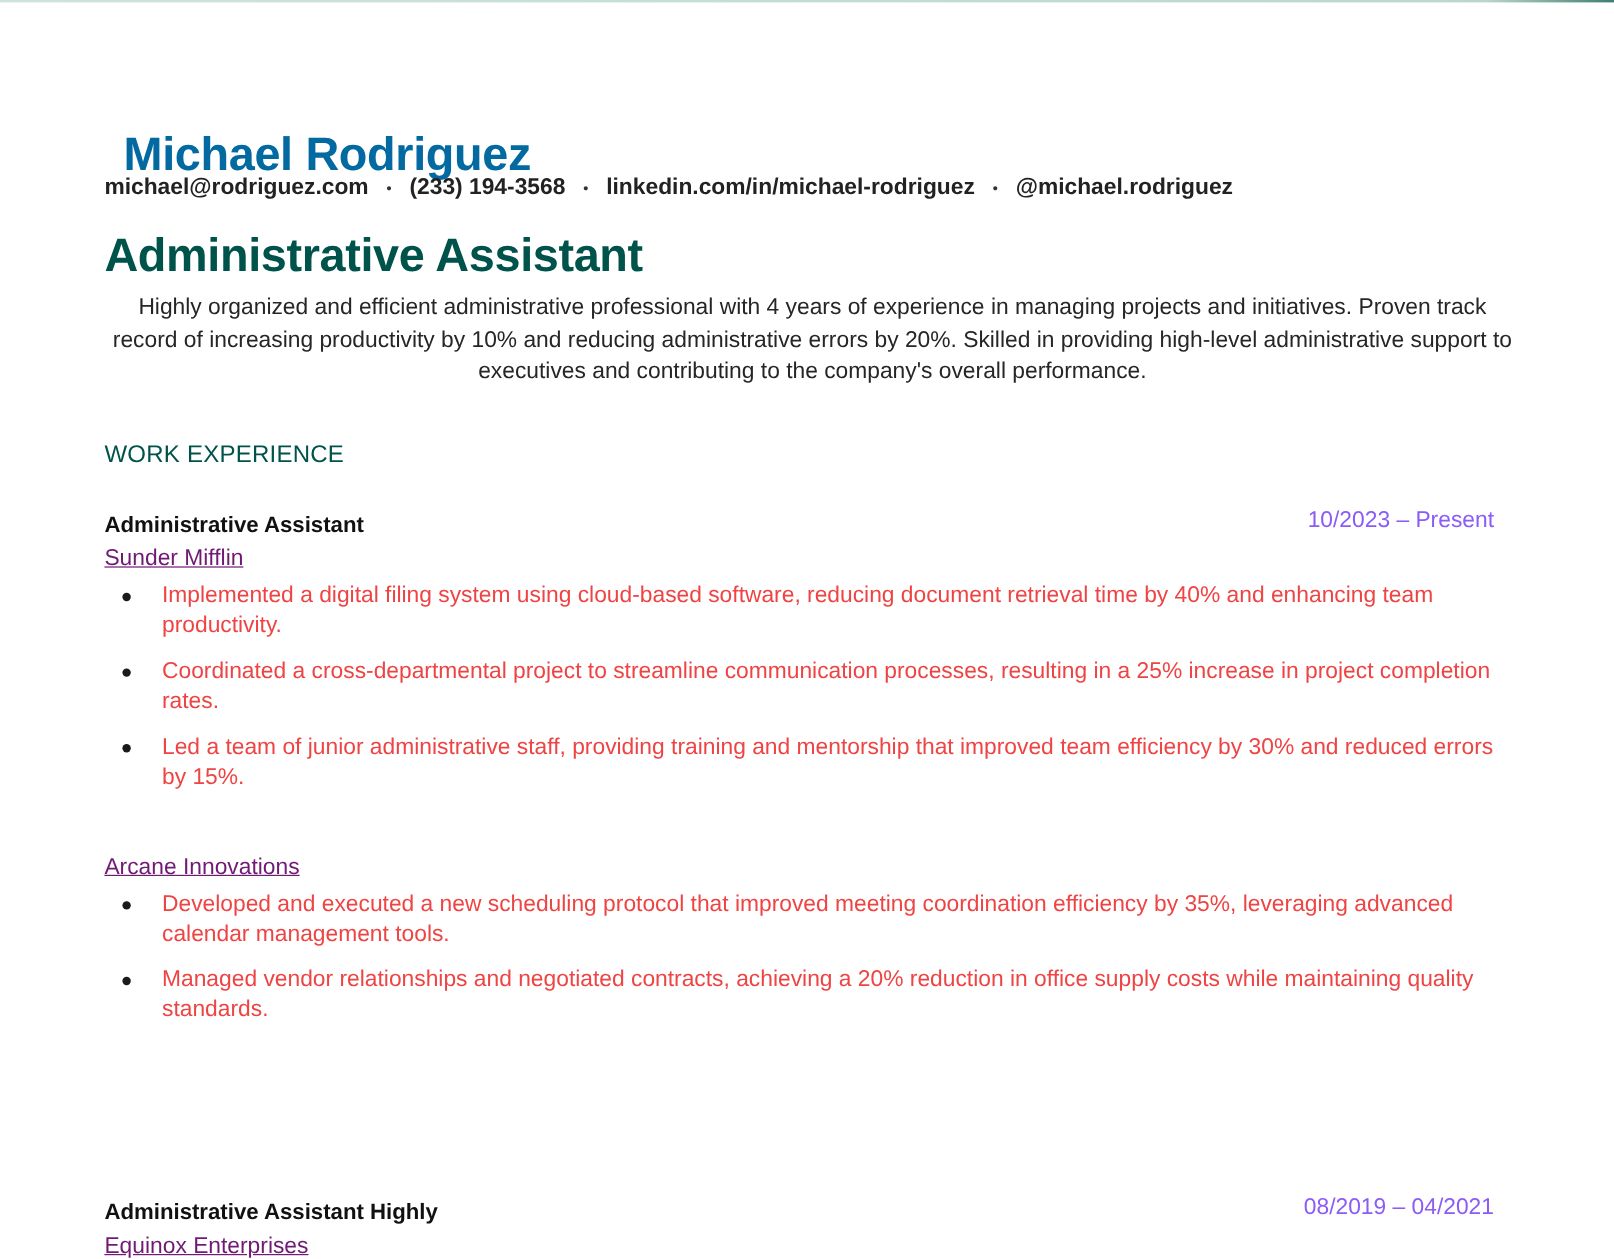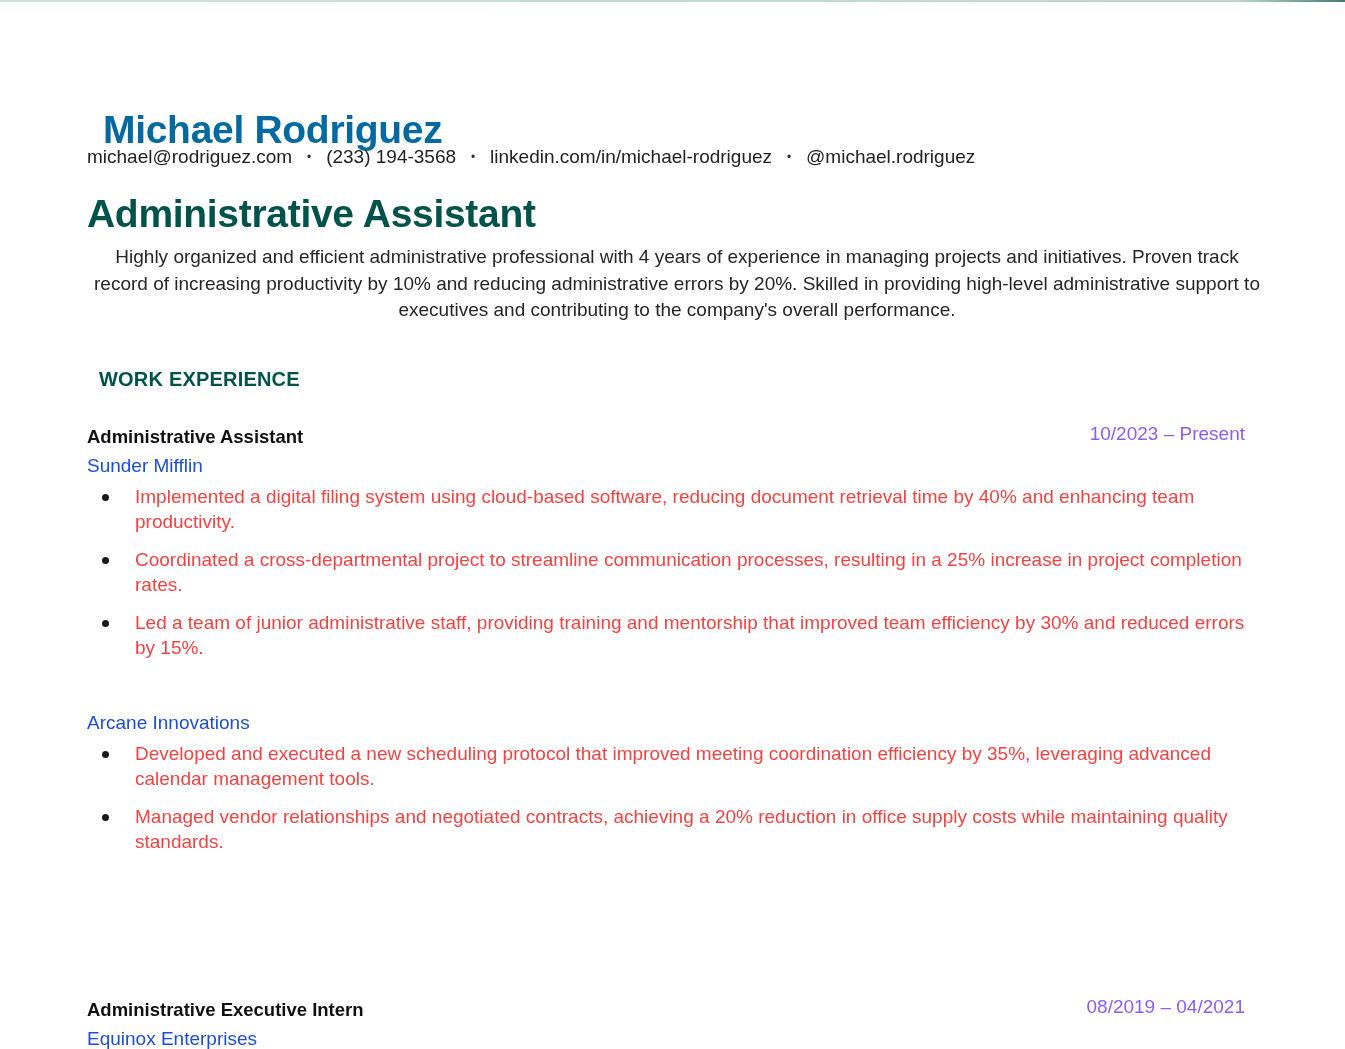--- a/index.html
+++ b/index.html
@@ -43,20 +43,21 @@
     .contact {
       position: absolute;
       top: 145px;
       left: 0;
       font-size: 19px;
       line-height: 24px;
       color: #222222;
       white-space: nowrap;
       display: flex;
       align-items: center;
+      font-weight: bold;
     }
     .contact .sep {
       display: inline-block;
       width: 34px;
       text-align: center;
       font-size: 12px;
       color: #333;
     }
     .role-title {
       position: absolute;
@@ -77,24 +78,24 @@
       width: 1180px;
       margin: 0;
       font-size: 19px;
       line-height: 26.5px;
       color: #262626;
       text-align: center;
     }
     .section-heading {
       position: absolute;
       top: 366px;
-      left: 12px;
+      left: 0;
       margin: 0;
       font-size: 20px;
-      font-weight: 700;
+      font-weight: 400;
       color: #00534a;
       letter-spacing: 0.2px;
       line-height: 26px;
     }
     .job {
       position: absolute;
       left: 0;
       width: 1170px;
     }
     .job-head {
@@ -116,22 +117,23 @@
       right: 12px;
       top: -3px;
       font-size: 19px;
       color: #8b5cf6;
       line-height: 26px;
       white-space: nowrap;
     }
     .job-company {
       font-size: 19px;
       line-height: 26px;
-      color: #1d4ed8;
-      white-space: nowrap;
+      color: #701a75;
+      white-space: nowrap;
+      text-decoration: underline;
     }
     .bullets {
       list-style: none;
       margin: 6px 0 0 0;
       padding: 0;
     }
     .bullets li {
       position: relative;
       padding-left: 48px;
       font-size: 19px;
@@ -206,19 +208,19 @@
       </li>
       <li>
         <span class="dot"></span>
         <span>Managed vendor relationships and negotiated contracts, achieving a 20% reduction in office supply costs while maintaining quality standards.</span>
       </li>
     </ul>
   </div>
 
   <div class="job" style="top: 997px;">
     <div class="job-head">
-      <span class="job-title">Administrative Executive Intern</span>
+      <span class="job-title">Administrative Assistant Highly</span>
       <span class="job-dates">08/2019 – 04/2021</span>
     </div>
     <div class="job-company">Equinox Enterprises</div>
   </div>
 
 </div>
 
 </body></html>

